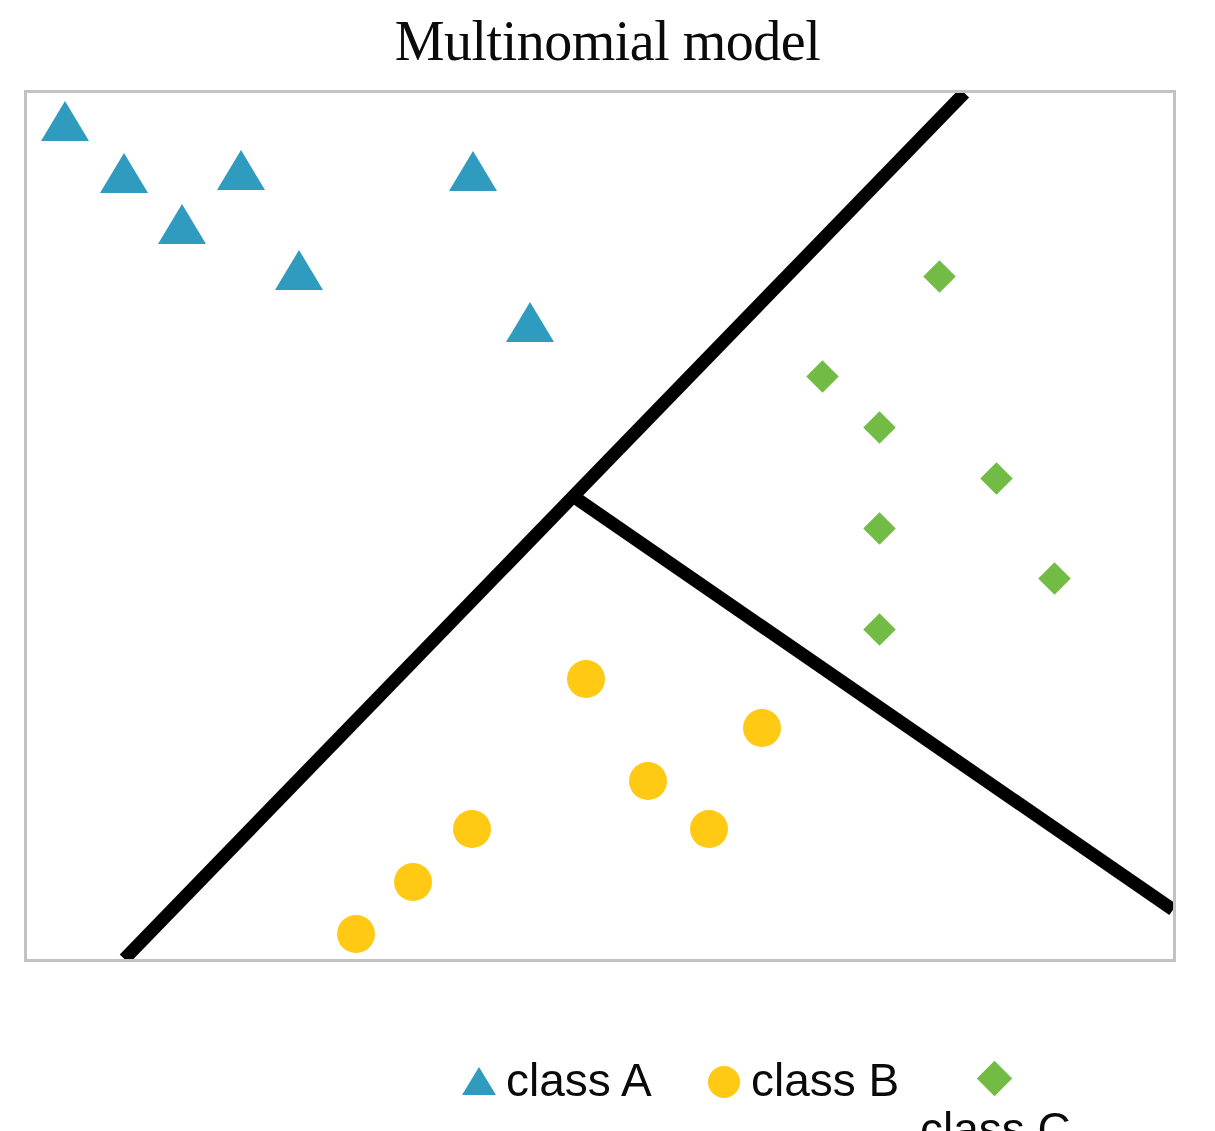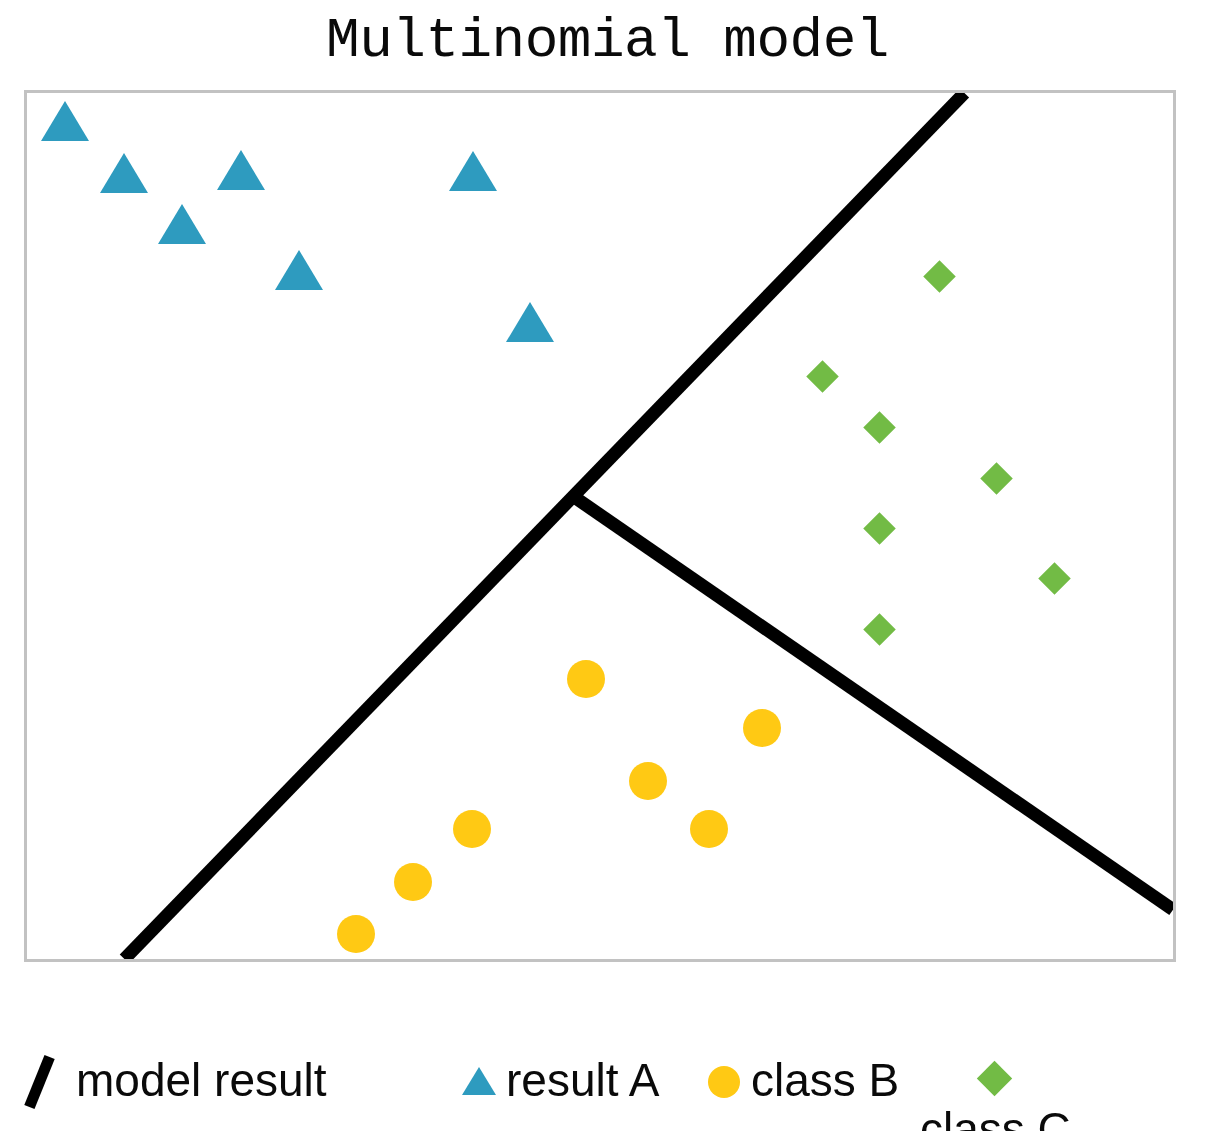--- a/index.html
+++ b/index.html
@@ -23,21 +23,21 @@
     position: absolute;
     left: 0;
     top: 6px;
     width: 1215px;
     text-align: center;
     font-size: 56px;
     font-weight: 400;
     color: #0a0a0a;
     letter-spacing: -0.5px;
     line-height: 70px;
-    font-family: Liberation Mono, monospace;
+    font-family: Liberation Serif, serif;
   }
   #plot-area {
     position: absolute;
     left: 24px;
     top: 90px;
     width: 1152px;
     height: 872px;
     border: 3px solid #c2c2c2;
     box-sizing: border-box;
     background: #ffffff;
@@ -162,31 +162,25 @@
         <div class="marker m-diamond" style="width: 23px; height: 23px; background: rgb(114, 187, 69); left: 783.824px; top: 271.682px;"></div>
         <div class="marker m-diamond" style="width: 23px; height: 23px; background: rgb(114, 187, 69); left: 841.124px; top: 322.776px;"></div>
         <div class="marker m-diamond" style="width: 23px; height: 23px; background: rgb(114, 187, 69); left: 958.016px; top: 373.87px;"></div>
         <div class="marker m-diamond" style="width: 23px; height: 23px; background: rgb(114, 187, 69); left: 841.124px; top: 424.098px;"></div>
         <div class="marker m-diamond" style="width: 23px; height: 23px; background: rgb(114, 187, 69); left: 1016.46px; top: 474.326px;"></div>
         <div class="marker m-diamond" style="width: 23px; height: 23px; background: rgb(114, 187, 69); left: 841.124px; top: 524.554px;"></div>
       </div>
   </div>
 
   <div id="legend">
-      <div class="legend-entry" style="left: 22px;">
-        <span class="legend-swatch">
-          <span class="lgl"></span>
-        </span>
-        <span class="legend-label">model result</span>
-      </div>
       <div class="legend-entry" style="left: 452px;">
         <span class="legend-swatch">
           <span class="lgt"></span>
         </span>
-        <span class="legend-label">result A</span>
+        <span class="legend-label">class A</span>
       </div>
       <div class="legend-entry" style="left: 697px; align-items: center;">
         <span class="legend-swatch">
           <span class="lgc"></span>
         </span>
         <span class="legend-label">class B</span>
       </div>
       <div class="legend-entry" style="left: 920px; flex-direction: column;">
         <span class="legend-swatch">
           <span class="lgd"></span>

